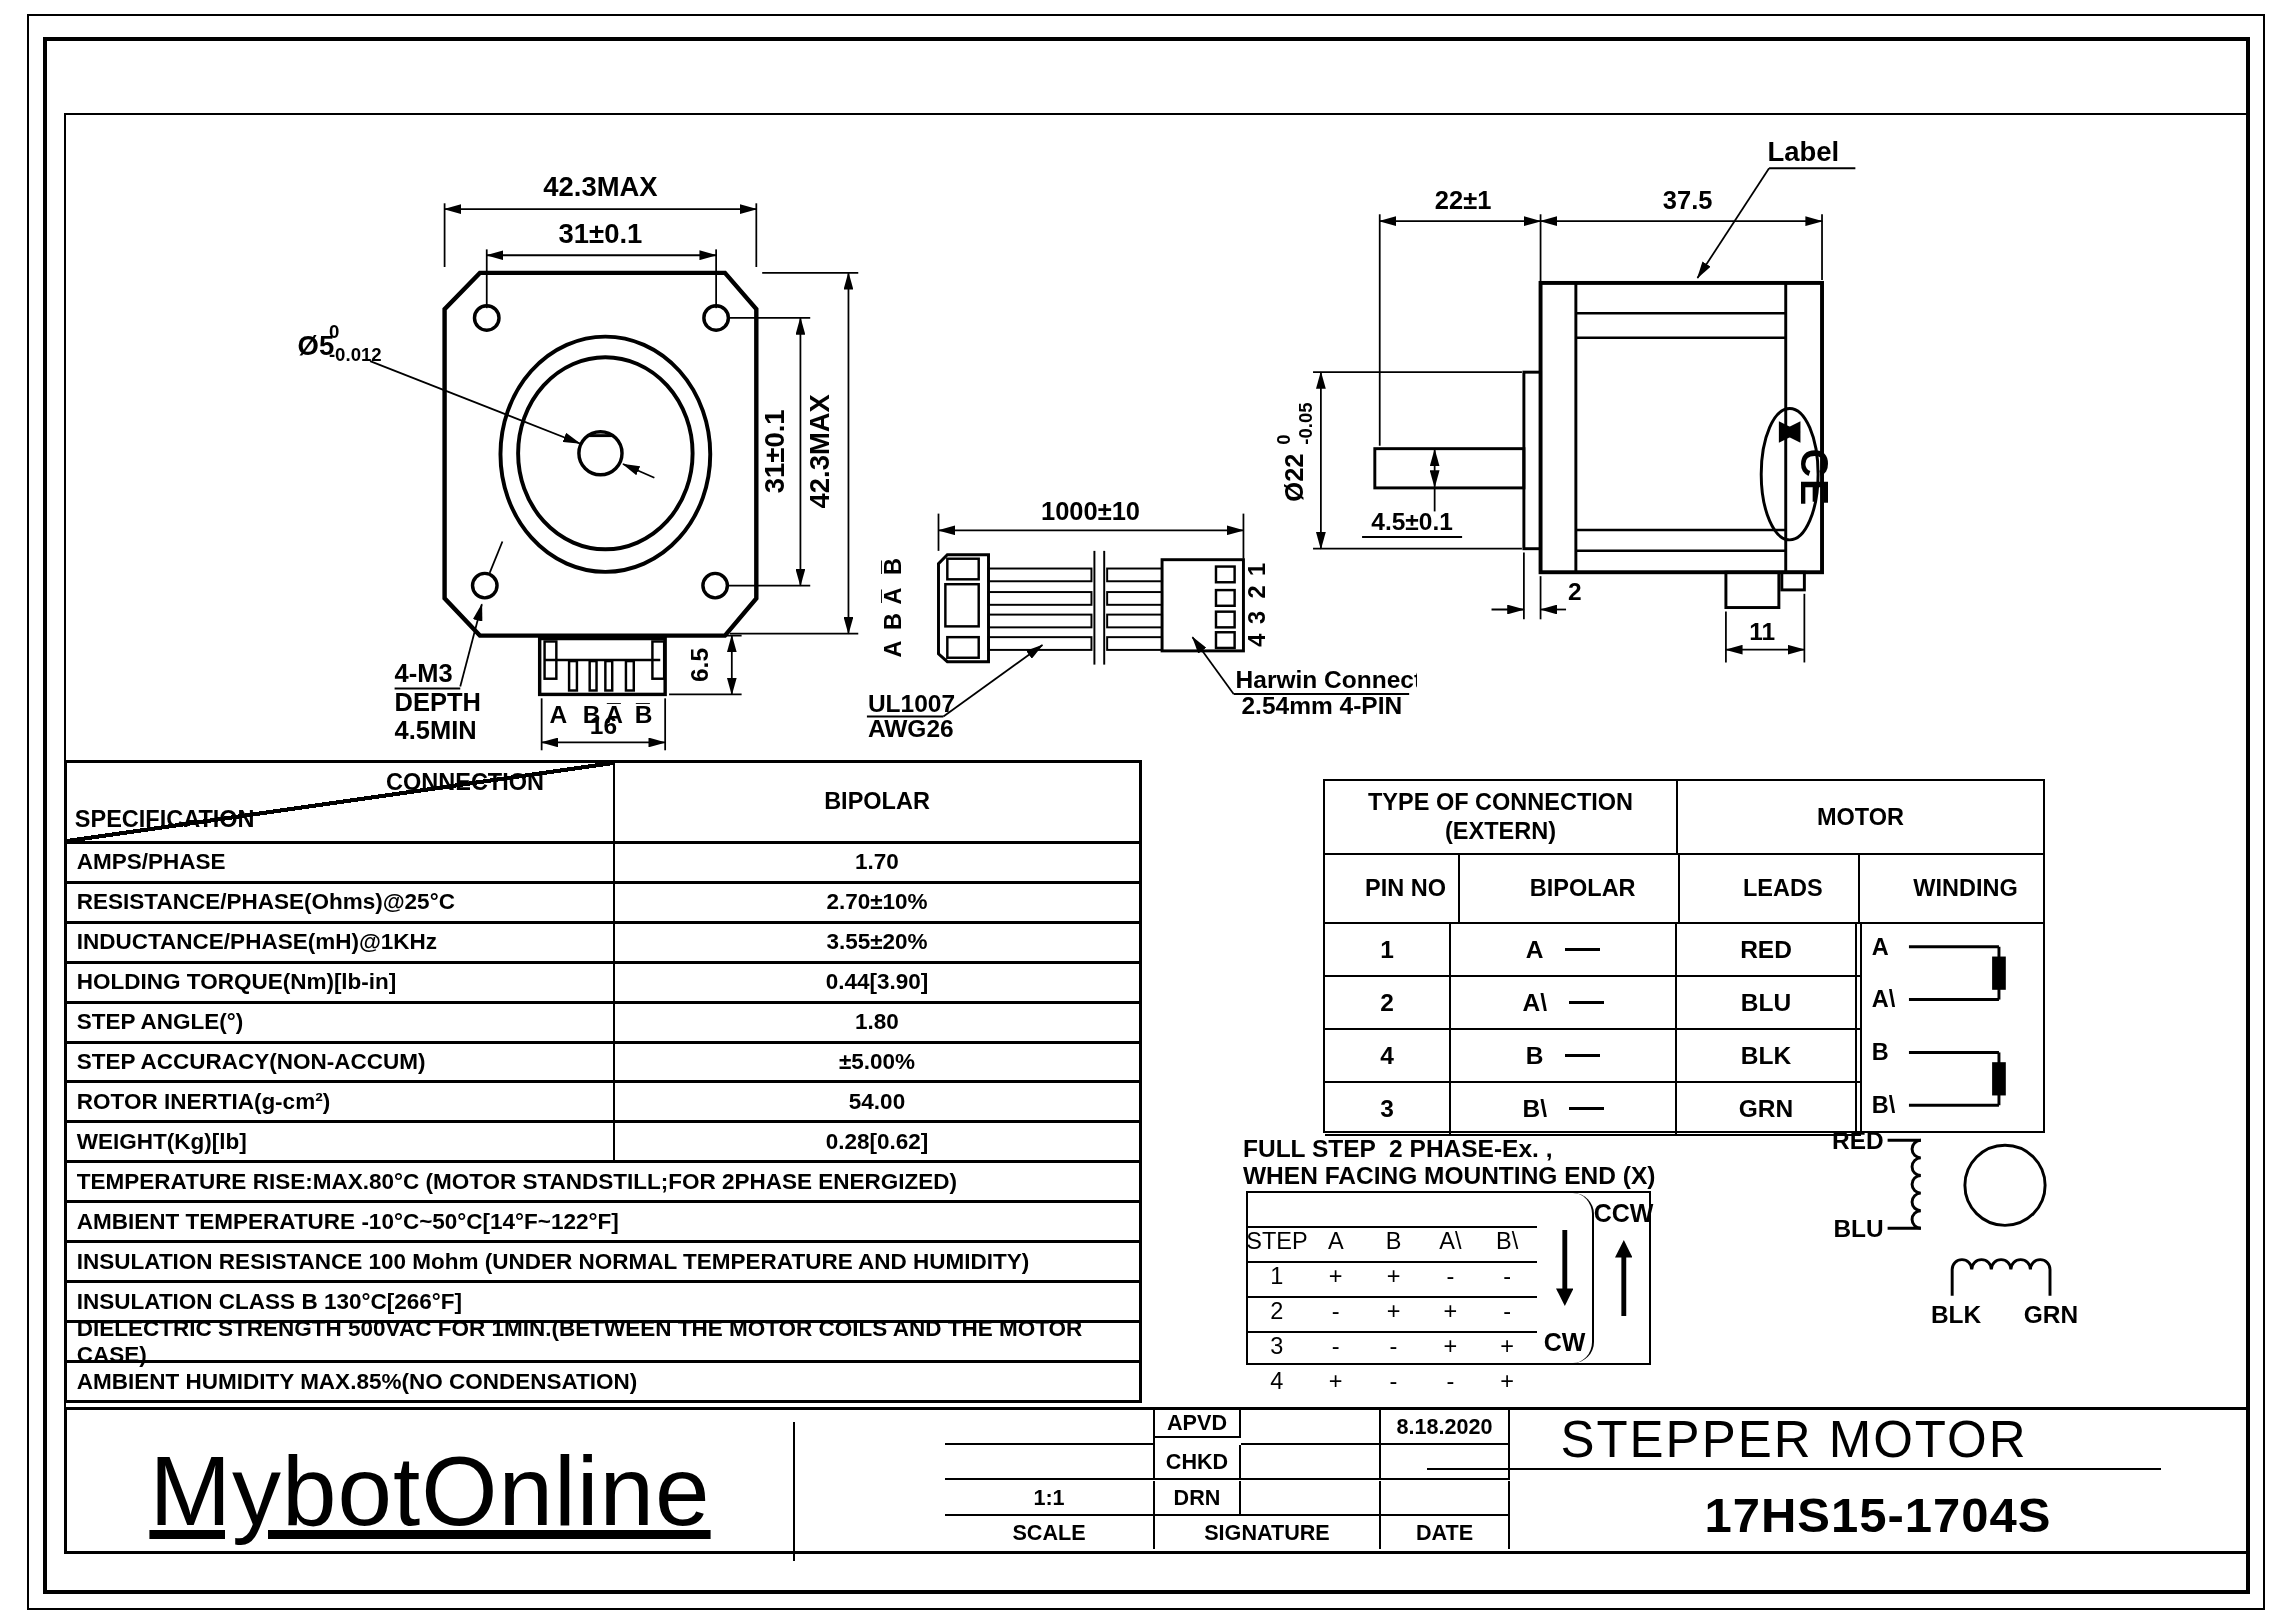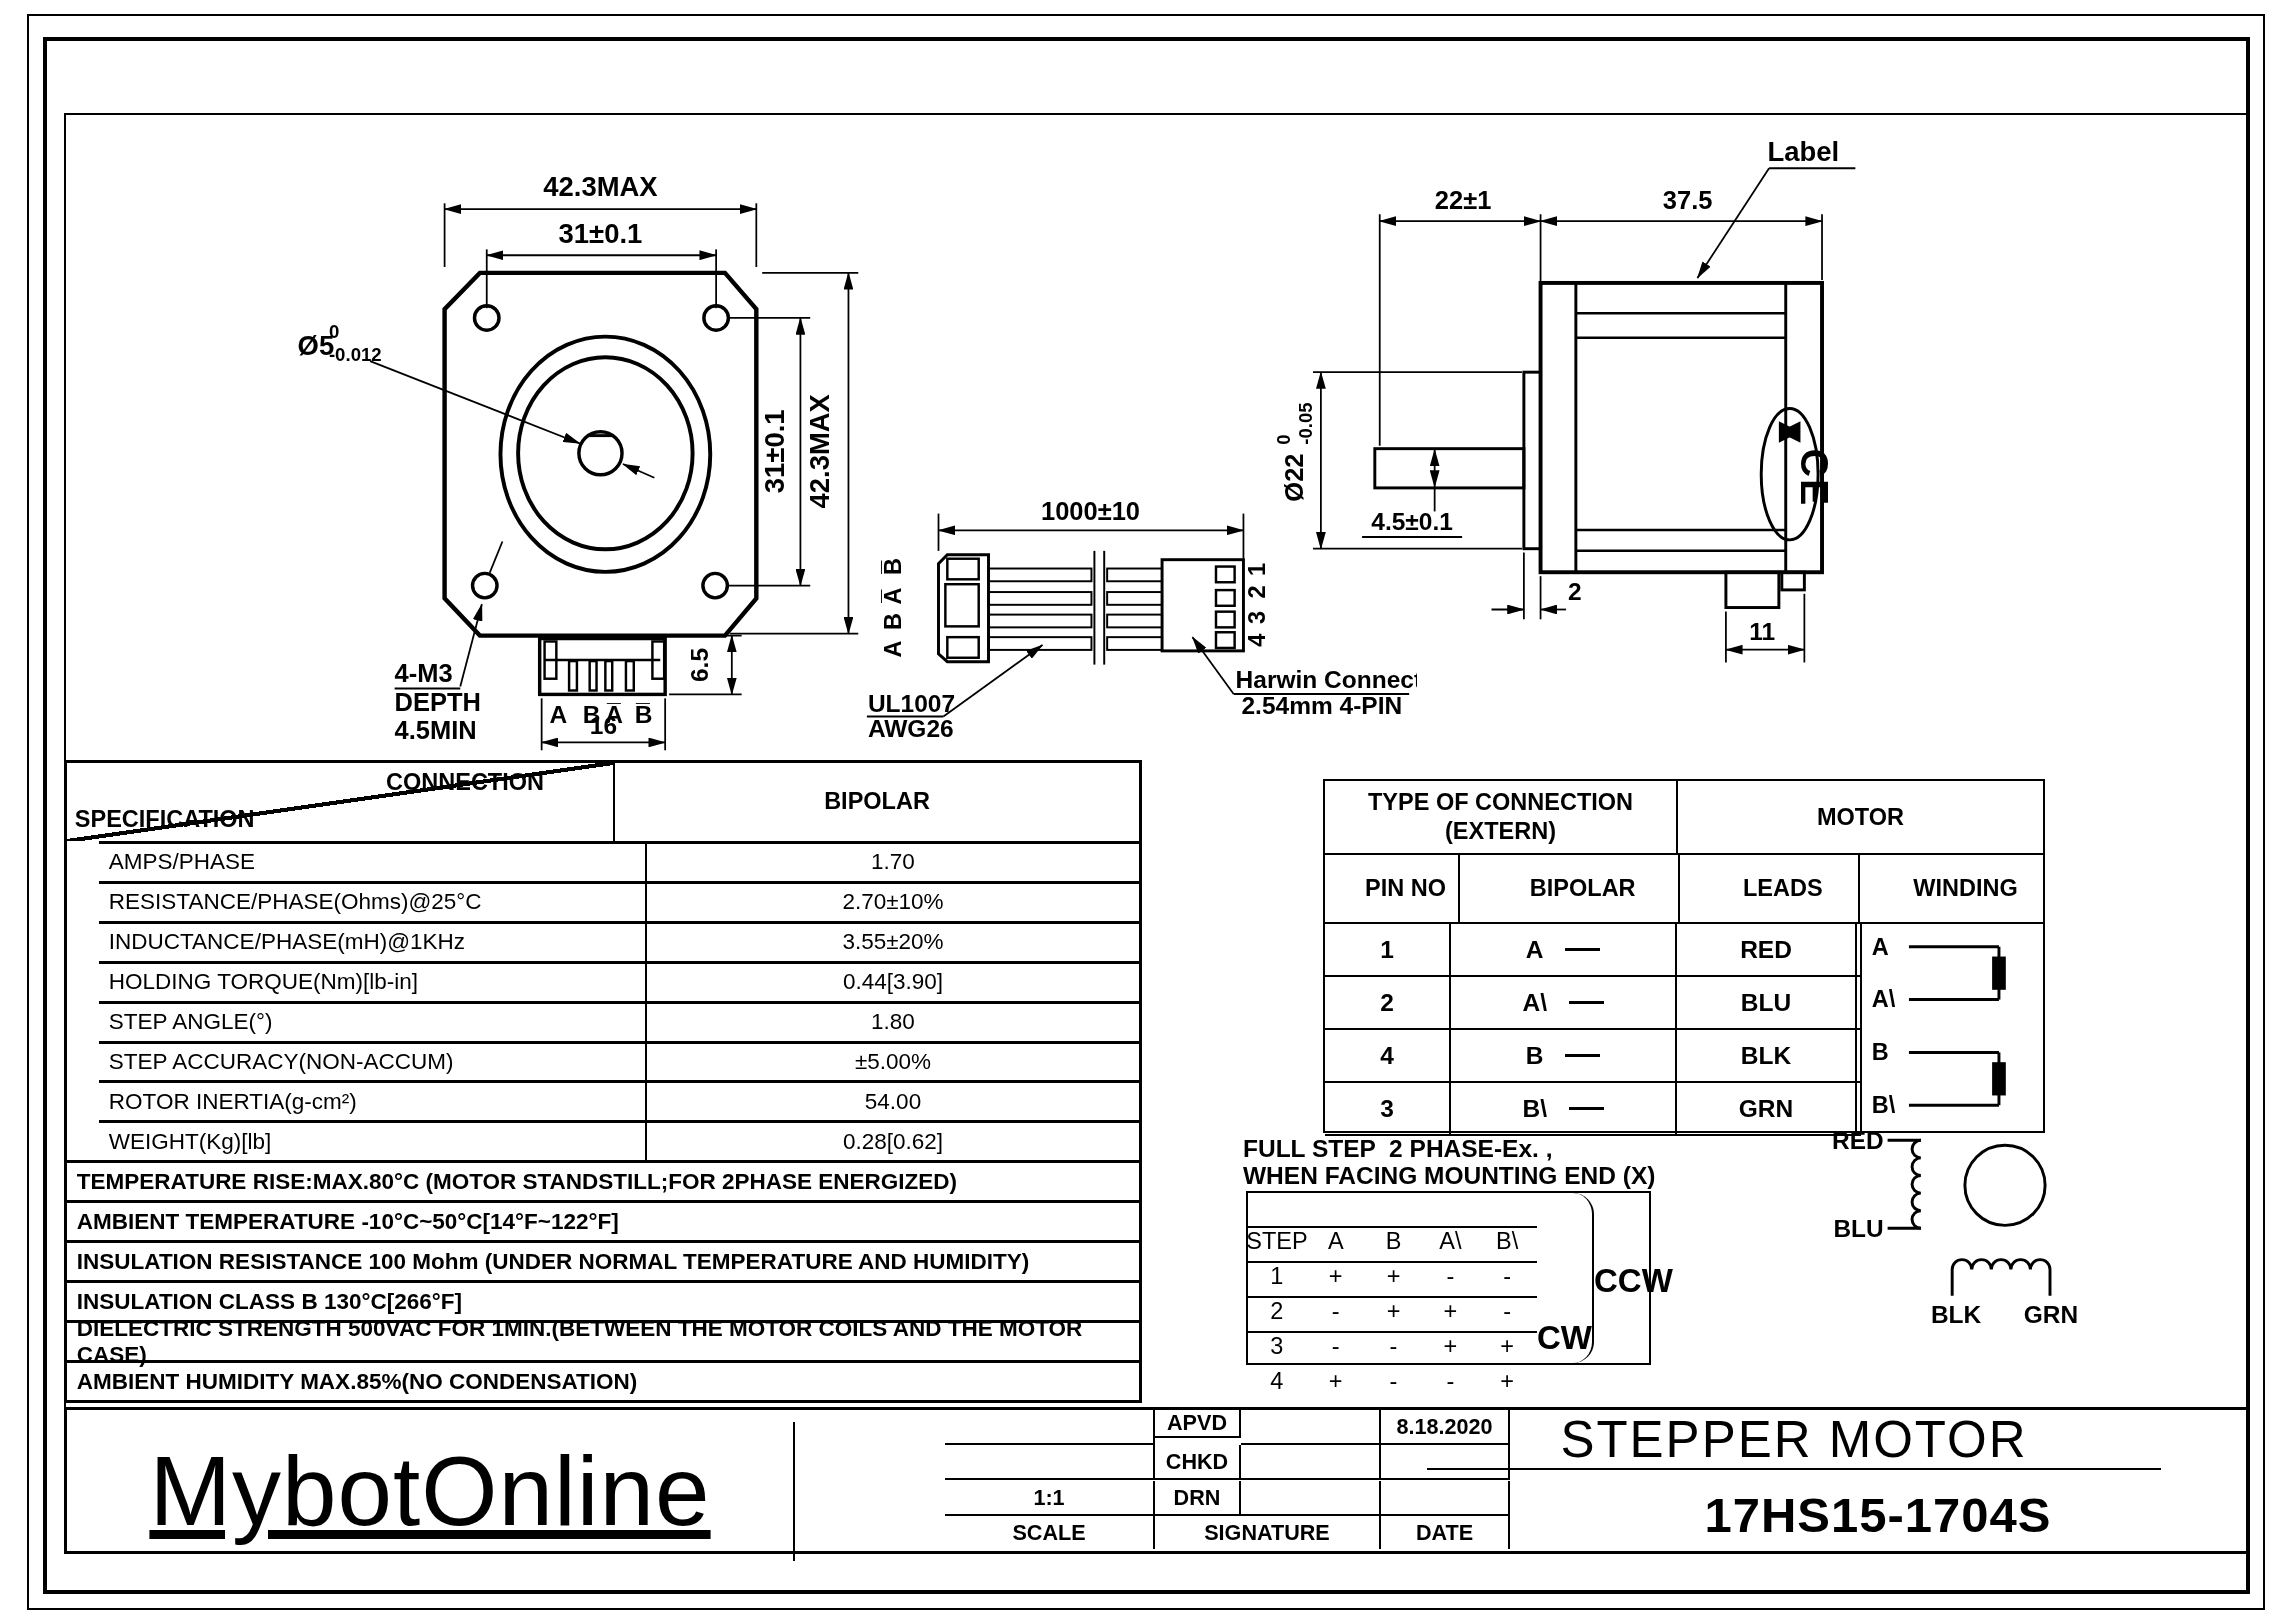--- a/index.html
+++ b/index.html
@@ -19,21 +19,21 @@
 
   
   #spec{left:64px;top:760px;width:1078px;height:643px;border:3.9px solid #000;box-sizing:border-box;
         display:flex;flex-direction:column;}
   #spec .hrow{display:flex;height:78px;box-sizing:border-box;}
   #spec .diag{width:548px;position:relative;box-sizing:border-box;border-right:2.9px solid #000;
       background-image:linear-gradient(to bottom right,transparent calc(50% - 2px),#000 calc(50% - 2px),#000 calc(50% + 2px),transparent calc(50% + 2px));}
   #spec .diag .c1{position:absolute;right:69px;top:5.9px;font-size:23.5px;font-weight:bold;}
   #spec .diag .c2{position:absolute;left:7.8px;bottom:7.8px;font-size:23.5px;font-weight:bold;}
   #spec .hval{flex:1;display:flex;align-items:center;justify-content:center;font-size:23.5px;font-weight:bold;}
-  #spec .row{display:flex;height:40px;border-top:3.9px solid #000;box-sizing:border-box;font-size:22.5px;font-weight:normal;margin-left:32px;}
+  #spec .row{display:flex;height:40px;border-top:3.9px solid #000;box-sizing:border-box;font-size:22.5px;font-weight:bold;}
   #spec .row .lab{width:548px;display:flex;align-items:center;padding-left:9.8px;box-sizing:border-box;border-right:2.9px solid #000;}
   #spec .row .val{flex:1;display:flex;align-items:center;justify-content:center;}
   #spec .note{height:40px;border-top:3.9px solid #000;box-sizing:border-box;display:flex;align-items:center;
               padding-left:9.8px;font-size:22.5px;font-weight:bold;}
 
   
   #conn{left:1323px;top:779px;width:722px;height:354px;border:2.9px solid #000;box-sizing:border-box;position:absolute;}
   #conn .h1{display:flex;height:74px;border-bottom:2.9px solid #000;box-sizing:border-box;}
   #conn .h1 .l{width:353px;border-right:2.9px solid #000;box-sizing:border-box;display:flex;flex-direction:column;
                align-items:center;justify-content:center;font-size:23.5px;font-weight:bold;line-height:1.25;}
@@ -51,22 +51,22 @@
 
   
   .fstitle{position:absolute;font-size:24.5px;font-weight:bold;white-space:pre;}
   #fstep{left:1246px;top:1191px;width:405px;height:174px;border:2.9px solid #000;box-sizing:border-box;position:absolute;}
   #fstep .grid{position:absolute;left:0;top:0;width:289px;height:100%;}
   #fstep .r{display:flex;height:35px;box-sizing:border-box;border-bottom:2.9px solid #000;}
   #fstep .r:last-child{border-bottom:none;}
   #fstep .r div{display:flex;align-items:center;justify-content:center;font-size:23.5px;font-weight:normal;
                border-right:2.9px solid #000;box-sizing:border-box;margin-top:48px;}
   #fstep .c0{width:60px;} #fstep .c1{width:58px;} #fstep .c2{width:58px;} #fstep .c3{width:56px;} #fstep .c4{width:58px;border-right:2.9px solid #000;}
-  #fstep .dir{position:absolute;top:0;height:100%;box-sizing:border-box;display:flex;flex-direction:row;
-              align-items:center;font-size:33px;font-weight:bold;}
+  #fstep .dir{position:absolute;top:0;height:100%;box-sizing:border-box;display:flex;flex-direction:column;
+              align-items:center;font-size:25px;font-weight:bold;}
   #fstep #cwcell{left:289px;width:57px;border-right:2.9px solid #000;border-radius:21px;}
   #fstep #ccwcell{left:346px;width:59px;}
 
   
   #tblock{left:64px;top:1407px;width:2186px;height:147px;border:3.9px solid #000;box-sizing:border-box;position:absolute;}
   #tblock .cell{position:absolute;box-sizing:border-box;display:flex;align-items:center;justify-content:center;}
   .br{border-right:2.9px solid #000;} .bb{border-bottom:2.9px solid #000;}
   #logo{left:0;top:12px;width:728px;height:139px;font-size:98px;font-weight:500;letter-spacing:1px;text-decoration:underline;}
   .tb-sm{font-size:21.6px;font-weight:bold;}
   #tb-title{font-size:51px;font-weight:normal;letter-spacing:2px;}

